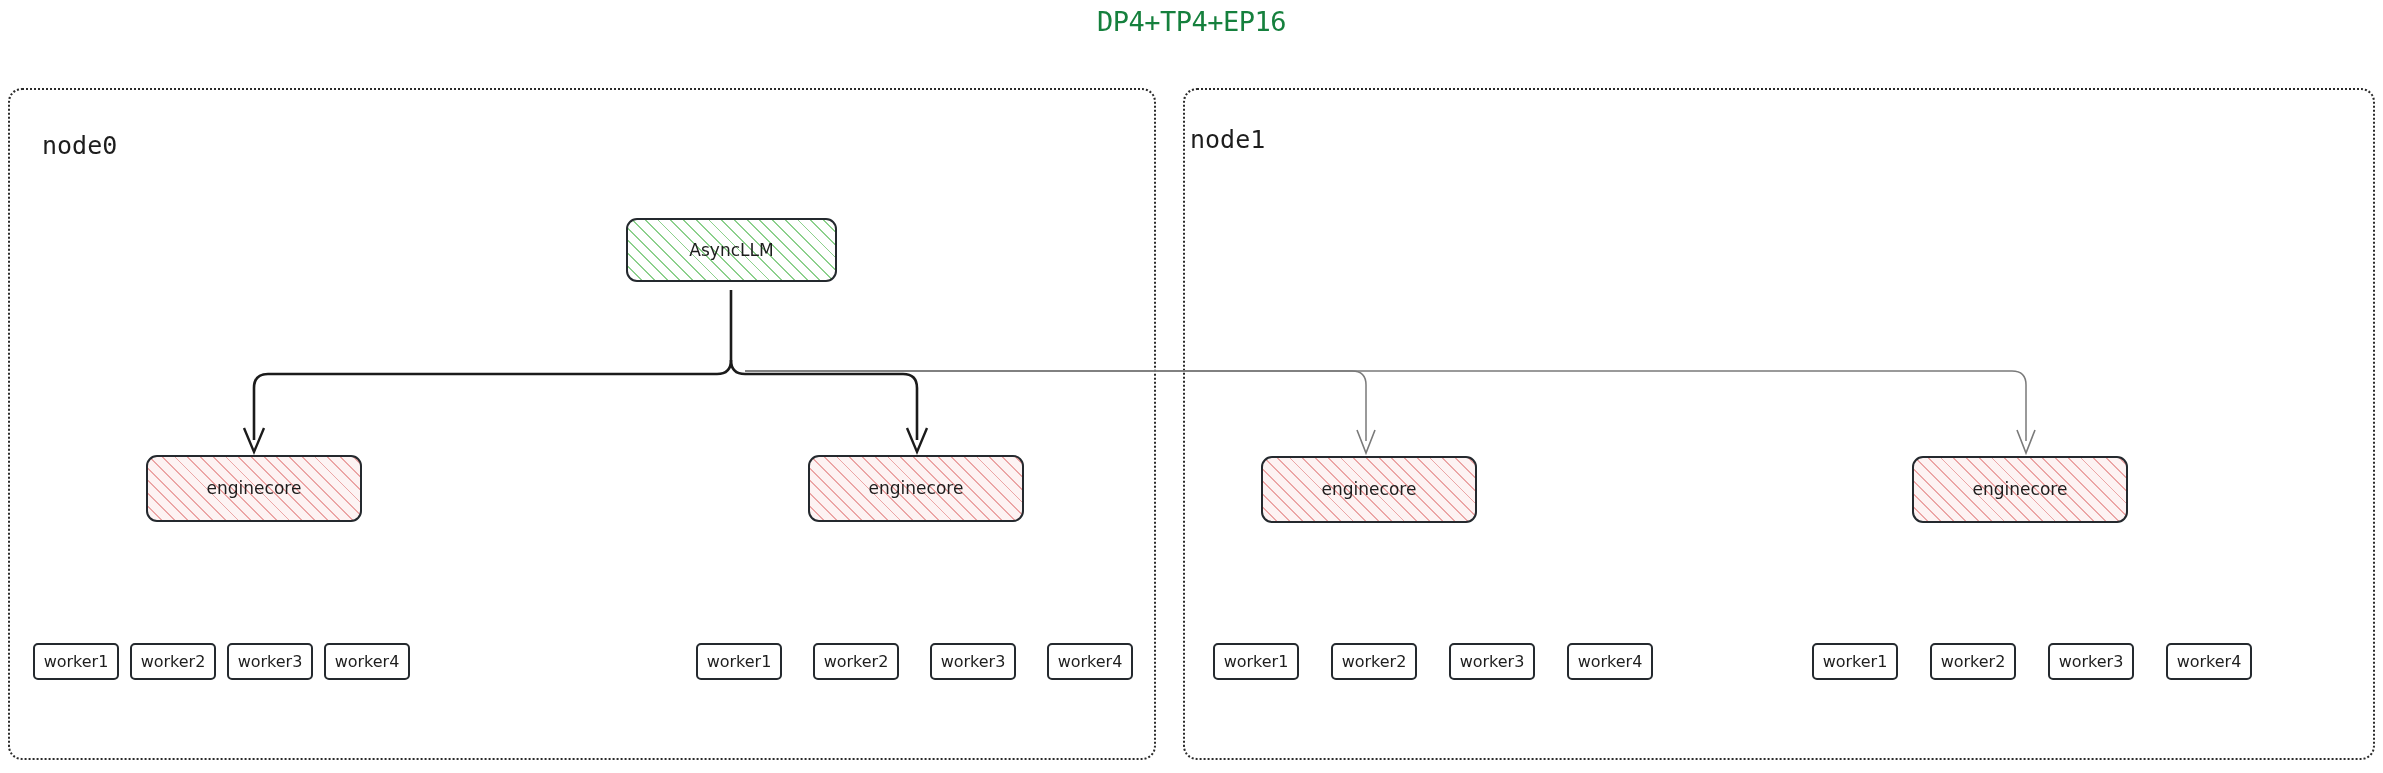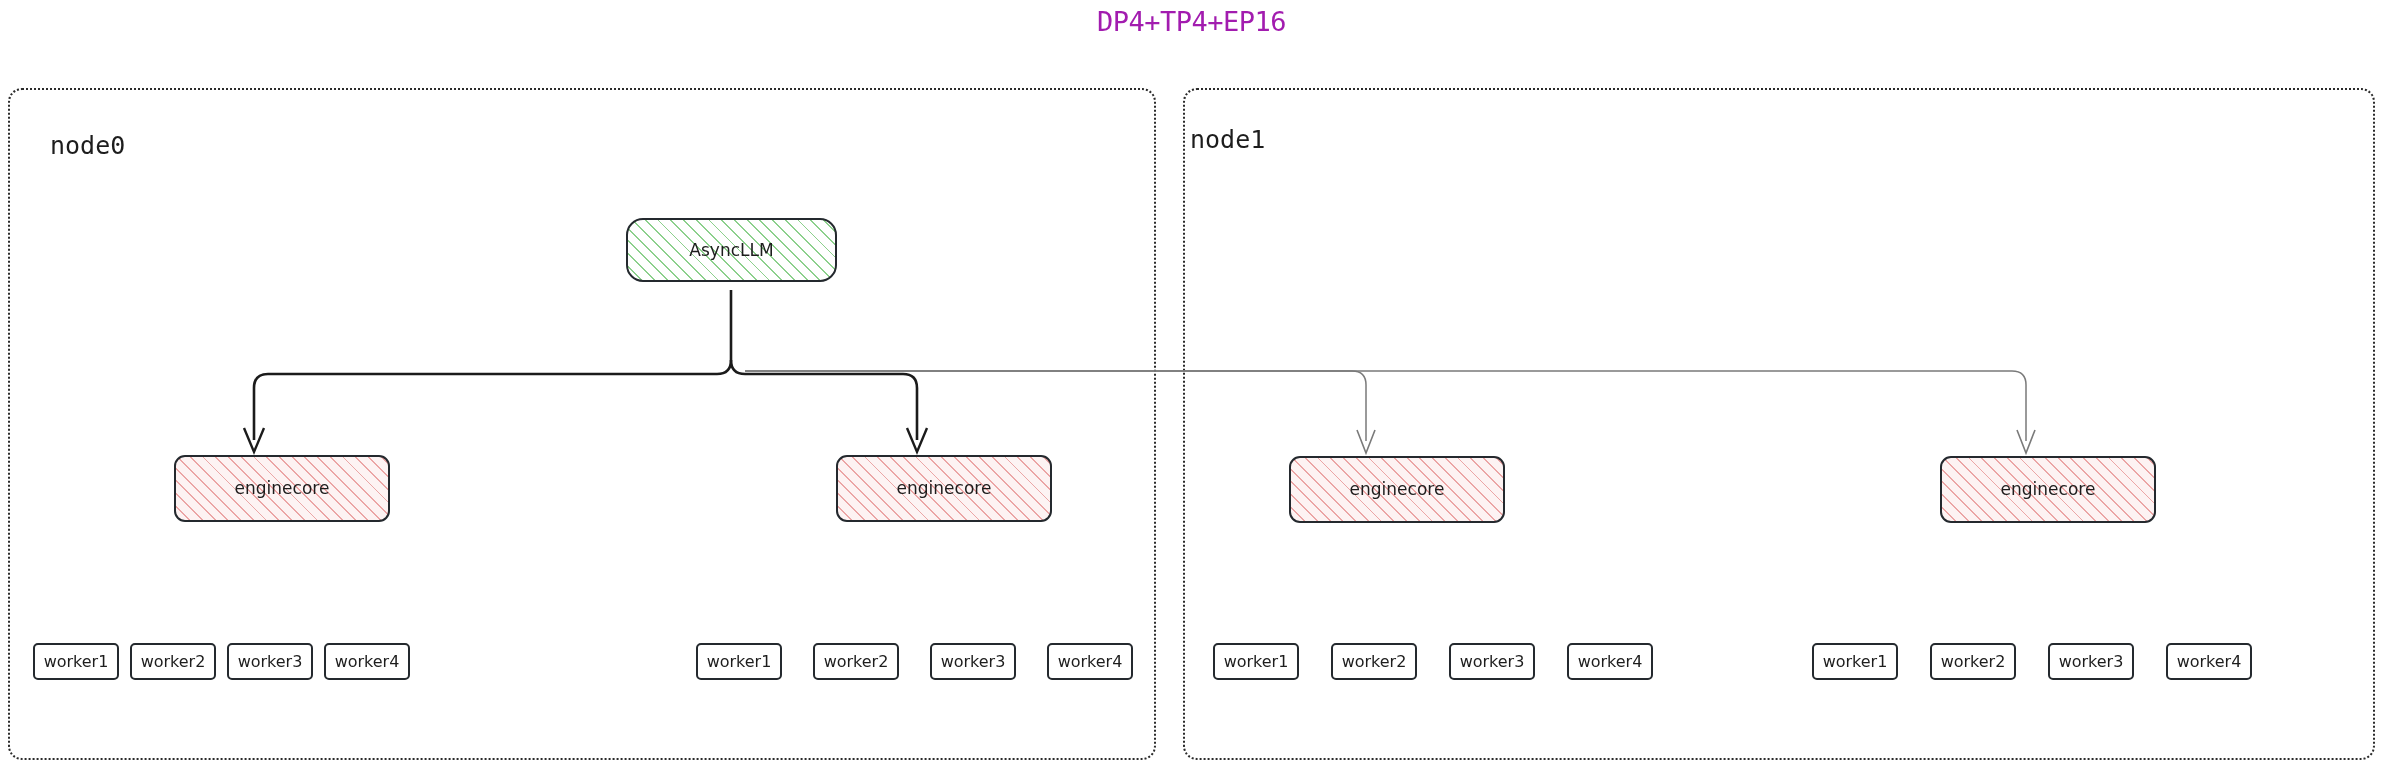--- a/index.html
+++ b/index.html
@@ -21,21 +21,21 @@
   
   .diagram-title {
     position: absolute;
     left: 0;
     top: 6px;
     width: 2383px;
     text-align: center;
     font-family: "DejaVu Sans Mono", monospace;
     font-size: 27px;
     font-weight: 500;
-    color: #a21caf;
+    color: #15803d;
     letter-spacing: -0.5px;
   }
 
   
   .cluster {
     position: absolute;
     border: 2px dotted #2b2b2b;
     border-radius: 14px;
     background: transparent;
     box-sizing: border-box;
@@ -66,21 +66,21 @@
     z-index: 2;
     line-height: 1;
   }
 
   
   .node.api-server {
     border-radius: 11px;
     font-size: 17px;
   }
   .node.asyncllm {
-    border-radius: 17px;
+    border-radius: 11px;
     font-size: 17px;
     background-color: #ffffff;
     background-image: repeating-linear-gradient(
         45deg,
         rgba(120, 200, 120, 0.85) 0px,
         rgba(120, 200, 120, 0.85) 1.3px,
         rgba(255, 255, 255, 0) 1.3px,
         rgba(255, 255, 255, 0) 9px);
   }
 
@@ -88,21 +88,20 @@
   .node.enginecore {
     border-radius: 11px;
     font-size: 17px;
     background-color: #fdf3f3;
     background-image: repeating-linear-gradient(
         45deg,
         rgba(231, 146, 146, 0.80) 0px,
         rgba(231, 146, 146, 0.80) 1.3px,
         rgba(255, 255, 255, 0) 1.3px,
         rgba(255, 255, 255, 0) 9px);
-    margin-left: 28px;
   }
 
   
   .node.worker {
     border-radius: 5px;
     font-size: 16px;
   }
 
   
   #edges {
@@ -127,21 +126,21 @@
   .arrowhead-light { fill: none; stroke: #7a7a7a; stroke-width: 1.6; }
 </style>
 </head>
 <body>
 
 <div id="canvas">
 
   <div class="diagram-title">DP4+TP4+EP16</div>
 
   <div class="cluster" style="left:8px; top:88px; width:1148px; height:672px;"></div>
-  <div class="cluster-label" style="left:42px; top:131px;margin-left:8px;">node0</div>
+  <div class="cluster-label" style="left:42px; top:131px;">node0</div>
 
   <div class="cluster" style="left:1183px; top:88px; width:1192px; height:672px;"></div>
   <div class="cluster-label" style="left:1190px; top:125px;">node1</div>
 
   <svg id="edges" viewBox="0 0 2383 773" width="2383" height="773">
 
     <path class="edge-dark" d="M 731,290 L 731,360 Q 731,374 745,374"></path>
     <path class="edge-dark" d="M 731,360 Q 731,374 717,374"></path>
 
     <path class="edge-dark" d="M 717,374 L 268,374 Q 254,374 254,388 L 254,440"></path>

